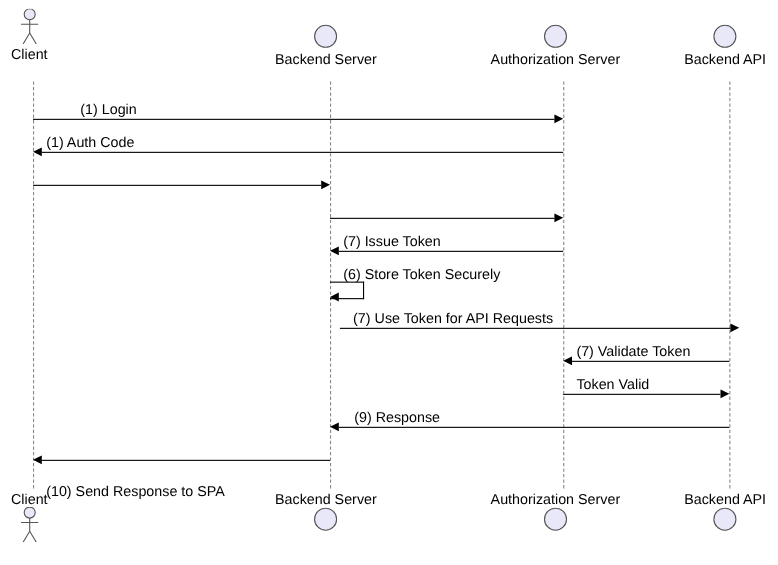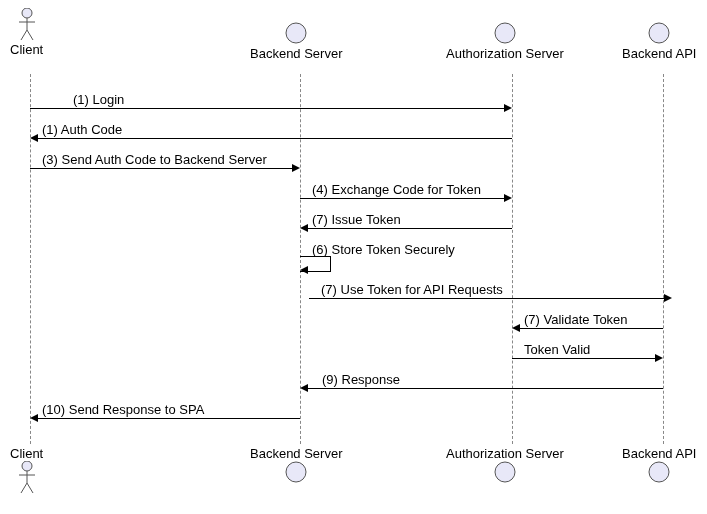--- a/index.html
+++ b/index.html
@@ -137,27 +137,25 @@
   <div class="arrow-head-right" style="left:474px;"></div>
 </div>
 
 <div class="message" style="left:30px;top:138px;width:482px;">
   <div class="msg-text" style="left:12px;">(1) Auth Code</div>
   <div class="arrow-line" style="left:8px;width:474px;"></div>
   <div class="arrow-head-left" style="left:0;"></div>
 </div>
 
 <div class="message" style="left:30px;top:168px;width:270px;">
-  <div class="msg-text" style="left:12px;">(3) Send Auth Code to Backend Server</div>
   <div class="arrow-line" style="left:0;width:262px;"></div>
   <div class="arrow-head-right" style="left:262px;"></div>
 </div>
 
 <div class="message" style="left:300px;top:198px;width:212px;">
-  <div class="msg-text" style="left:12px;">(4) Exchange Code for Token</div>
   <div class="arrow-line" style="left:0;width:204px;"></div>
   <div class="arrow-head-right" style="left:204px;"></div>
 </div>
 
 <div class="message" style="left:300px;top:228px;width:212px;">
   <div class="msg-text" style="left:12px;">(7) Issue Token</div>
   <div class="arrow-line" style="left:8px;width:204px;"></div>
   <div class="arrow-head-left" style="left:0;"></div>
 </div>
 
@@ -185,21 +183,21 @@
   <div class="arrow-head-right" style="left:143px;"></div>
 </div>
 
 <div class="message" style="left:300px;top:388px;width:363px;">
   <div class="msg-text" style="left:22px;">(9) Response</div>
   <div class="arrow-line" style="left:8px;width:355px;"></div>
   <div class="arrow-head-left" style="left:0;"></div>
 </div>
 
 <div class="message" style="left:30px;top:418px;width:270px;">
-  <div class="msg-text" style="left:12px;">(10) Send Response to SPA</div>
+  <div class="msg-text" style="left:12px;margin-top:37px;">(10) Send Response to SPA</div>
   <div class="arrow-line" style="left:8px;width:262px;"></div>
   <div class="arrow-head-left" style="left:0;"></div>
 </div>
 
 <div class="participant-foot" style="left:10px;top:446px;">
   <div class="label">Client</div>
   <div class="actor-symbol">
     <svg width="16" height="32" viewBox="0 0 16 32">
         <circle cx="8" cy="5" r="5" fill="#E8E8F8" stroke="#555"></circle>
         <line x1="8" y1="10" x2="8" y2="22" stroke="#555"></line>

